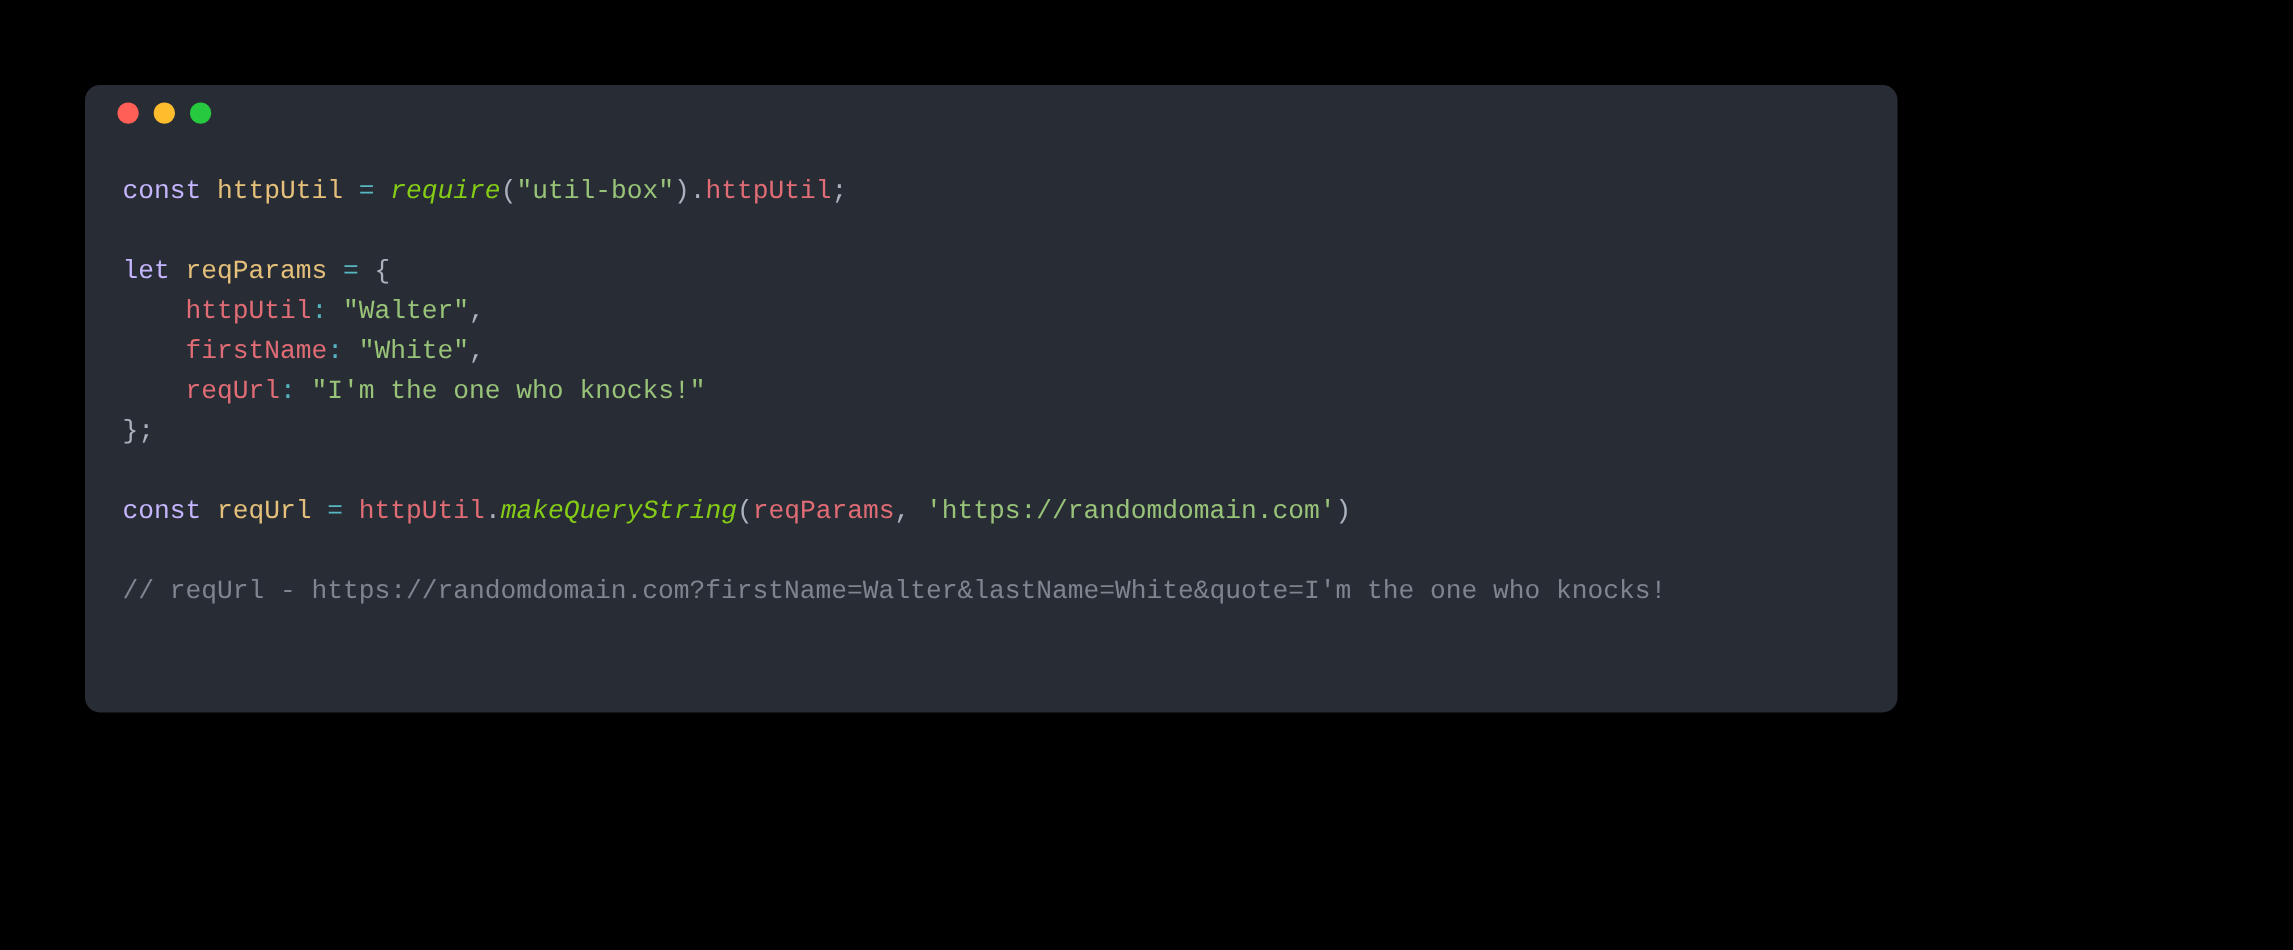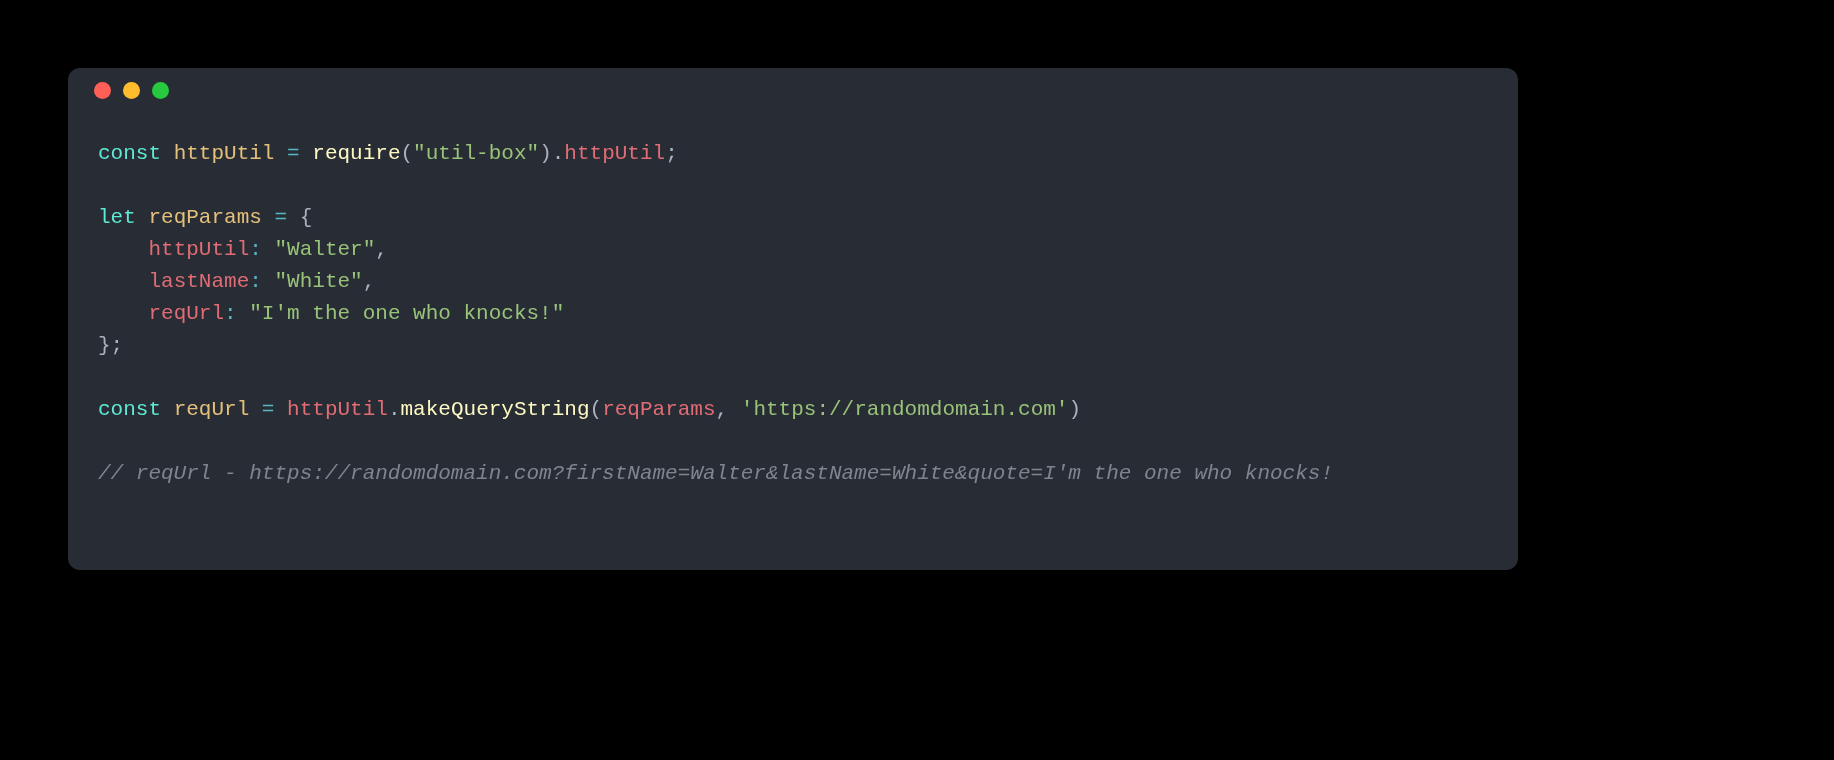--- a/index.html
+++ b/index.html
@@ -38,44 +38,44 @@
   .dot.green  { background: #27c93f; }
 
   .code {
     padding: 26px 30px 0 30px;
     font-size: 21px;
     line-height: 32px;
     white-space: pre;
     color: #abb2bf;
   }
 
-  .tok-keyword  { color: #5eead4; }
+  .tok-keyword  { color: #c4b5fd; }
   .tok-var      { color: #e5c07b; }
   .tok-op       { color: #56b6c2; }
-  .tok-func     { color: #fef9c3; }
+  .tok-func     { color: #84cc16; font-style: italic; }
   .tok-string   { color: #98c379; }
   .tok-punct    { color: #abb2bf; }
   .tok-obj      { color: #e06c75; }
   .tok-prop     { color: #e06c75; }
-  .tok-comment  { color: #7f848e; font-style: italic; }
+  .tok-comment  { color: #7f848e; }
 </style>
 </head>
 <body>
 
 <div class="window">
   <div class="titlebar">
     <div class="dot red"></div>
     <div class="dot yellow"></div>
     <div class="dot green"></div>
   </div>
 
   <div class="code"><span><span class="tok-keyword">const</span><span> </span><span class="tok-var">httpUtil</span><span> </span><span class="tok-op">=</span><span> </span><span class="tok-func">require</span><span class="tok-punct">(</span><span class="tok-string">"util-box"</span><span class="tok-punct">)</span><span class="tok-punct">.</span><span class="tok-prop">httpUtil</span><span class="tok-punct">;</span></span>
 <span></span>
 <span><span class="tok-keyword">let</span><span> </span><span class="tok-var">reqParams</span><span> </span><span class="tok-op">=</span><span> </span><span class="tok-punct">{</span></span>
 <span><span>    </span><span class="tok-prop">httpUtil</span><span class="tok-op">:</span><span> </span><span class="tok-string">"Walter"</span><span class="tok-punct">,</span></span>
-<span><span>    </span><span class="tok-prop">lastName</span><span class="tok-op">:</span><span> </span><span class="tok-string">"White"</span><span class="tok-punct">,</span></span>
+<span><span>    </span><span class="tok-prop">firstName</span><span class="tok-op">:</span><span> </span><span class="tok-string">"White"</span><span class="tok-punct">,</span></span>
 <span><span>    </span><span class="tok-prop">reqUrl</span><span class="tok-op">:</span><span> </span><span class="tok-string">"I'm the one who knocks!"</span></span>
 <span><span class="tok-punct">};</span></span>
 <span></span>
 <span><span class="tok-keyword">const</span><span> </span><span class="tok-var">reqUrl</span><span> </span><span class="tok-op">=</span><span> </span><span class="tok-obj">httpUtil</span><span class="tok-punct">.</span><span class="tok-func">makeQueryString</span><span class="tok-punct">(</span><span class="tok-obj">reqParams</span><span class="tok-punct">,</span><span> </span><span class="tok-string">'https://randomdomain.com'</span><span class="tok-punct">)</span></span>
 <span></span>
 <span><span class="tok-comment">// reqUrl - https://randomdomain.com?firstName=Walter&amp;lastName=White&amp;quote=I'm the one who knocks!</span></span></div>
 </div>
 
 </body></html>

